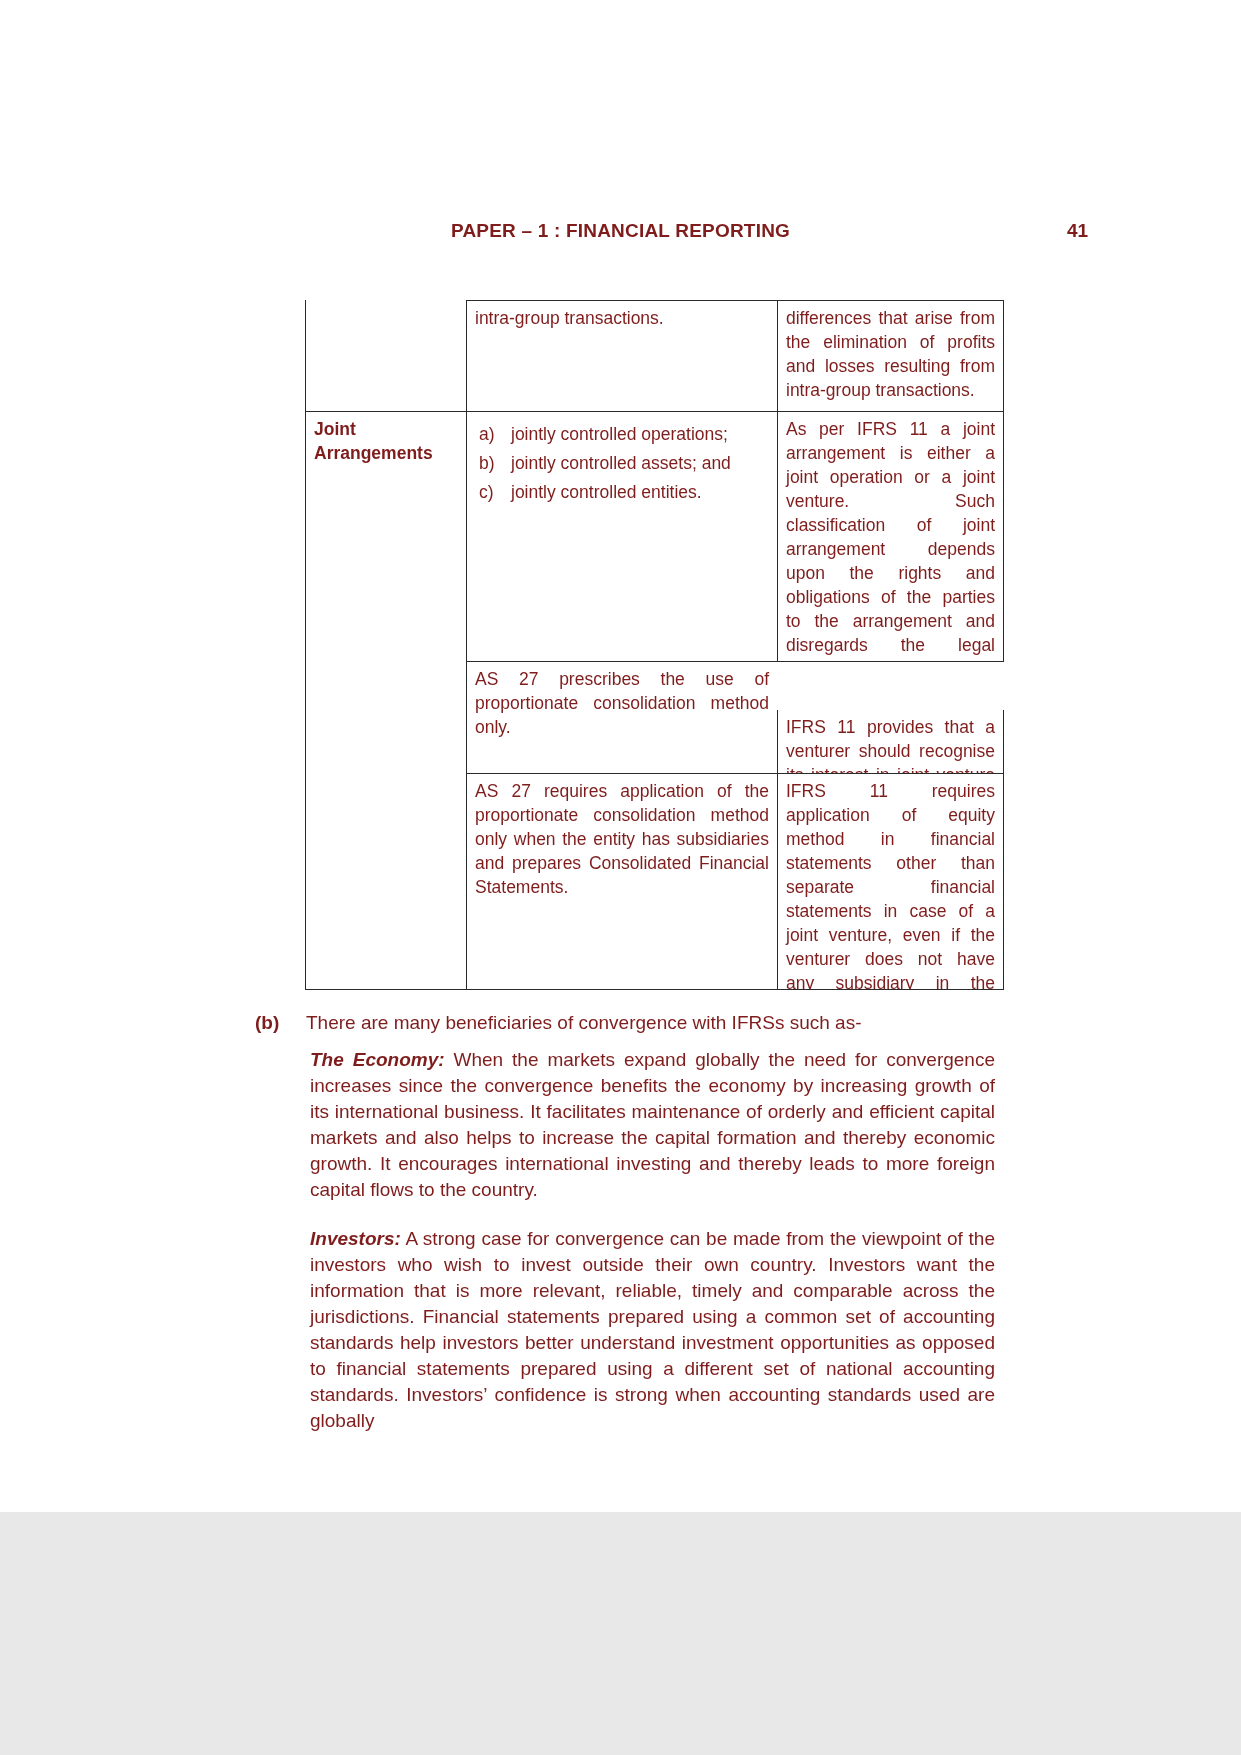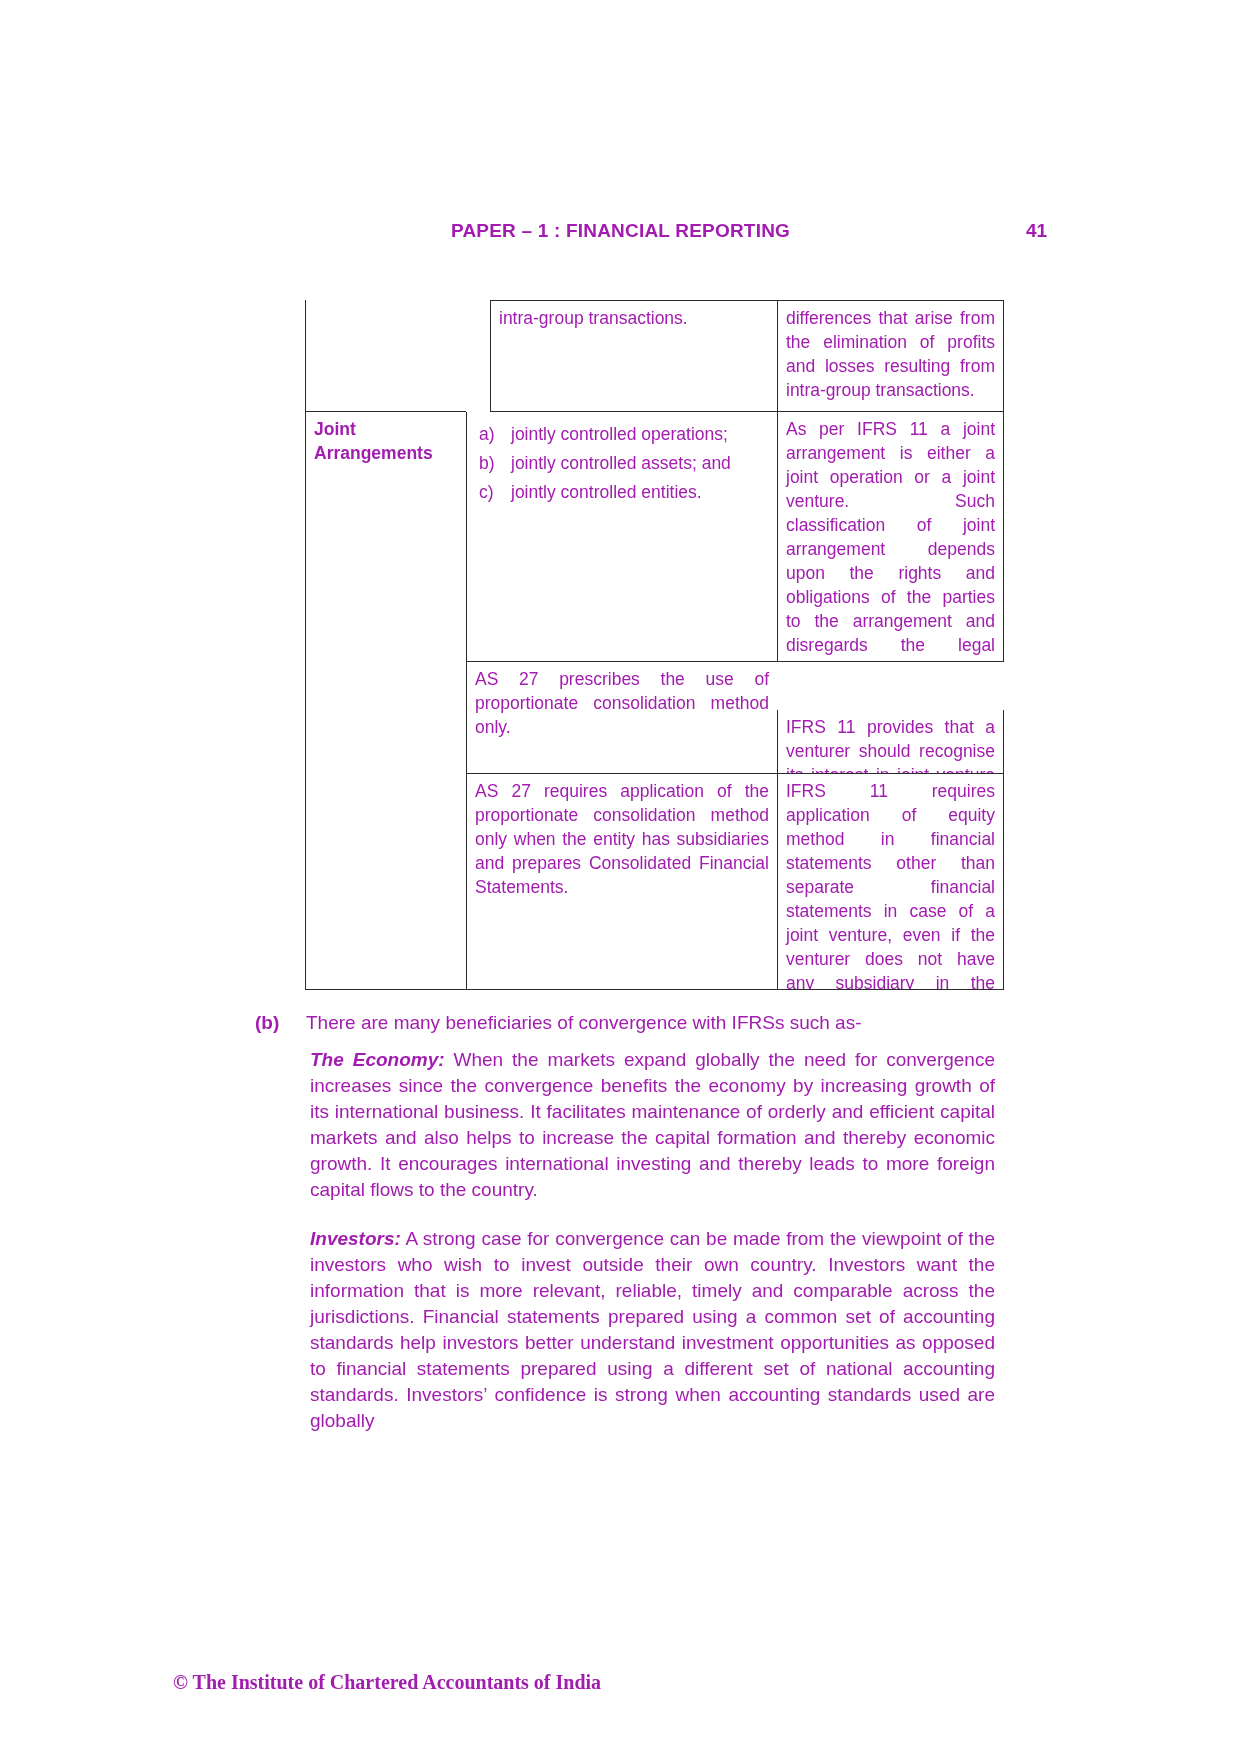--- a/index.html
+++ b/index.html
@@ -1,39 +1,39 @@
 <!DOCTYPE html>
 <html><head>
 <meta charset="utf-8">
 <style>
   html, body { margin: 0; padding: 0; background: #e8e8e8; }
   .page {
     position: relative;
     width: 1241px;
-    height: 1755px;
+    height: 1512px;
     margin: 0 auto;
     background: #ffffff;
     font-family: "Liberation Sans", sans-serif;
-    color: #a21caf;
+    color: #7f1d1d;
     overflow: hidden;
   }
 
   
   .hdr-title {
     position: absolute;
     left: 0; right: 0;
     top: 220px;
     text-align: center;
     font-weight: bold;
     font-size: 19px;
     letter-spacing: 0.2px;
   }
   .hdr-num {
     position: absolute;
-    left: 1026px;
+    left: 1067px;
     top: 220px;
     font-weight: bold;
     font-size: 19px;
   }
 
   
   .doc-table {
     position: absolute;
     left: 305px;
     top: 300px;
@@ -85,21 +85,21 @@
 <body>
 
 <div class="page">
 
   <div class="hdr-title">PAPER – 1 : FINANCIAL REPORTING</div>
   <div class="hdr-num">41</div>
 
   <div class="doc-table">
 
     <div class="cell" style="grid-area: 1 / 1;"></div>
-    <div class="cell b-top" style="grid-area: 1 / 2; margin-left: 24px;">intra-group transactions.</div>
+    <div class="cell b-top" style="grid-area: 1 / 2;">intra-group transactions.</div>
     <div class="cell b-top b-right" style="grid-area: 1 / 3;">differences that arise from the elimination of profits and losses resulting from intra-group transactions.</div>
 
     <div class="cell label-cell" style="grid-area: 2 / 1 / span 3 / 2;">Joint Arrangements</div>
 
     <div class="cell" style="grid-area: 2 / 2;">
       <div class="list-item">
         <span class="marker">a)</span>
         <span>jointly controlled operations;</span>
       </div>
       <div class="list-item">

